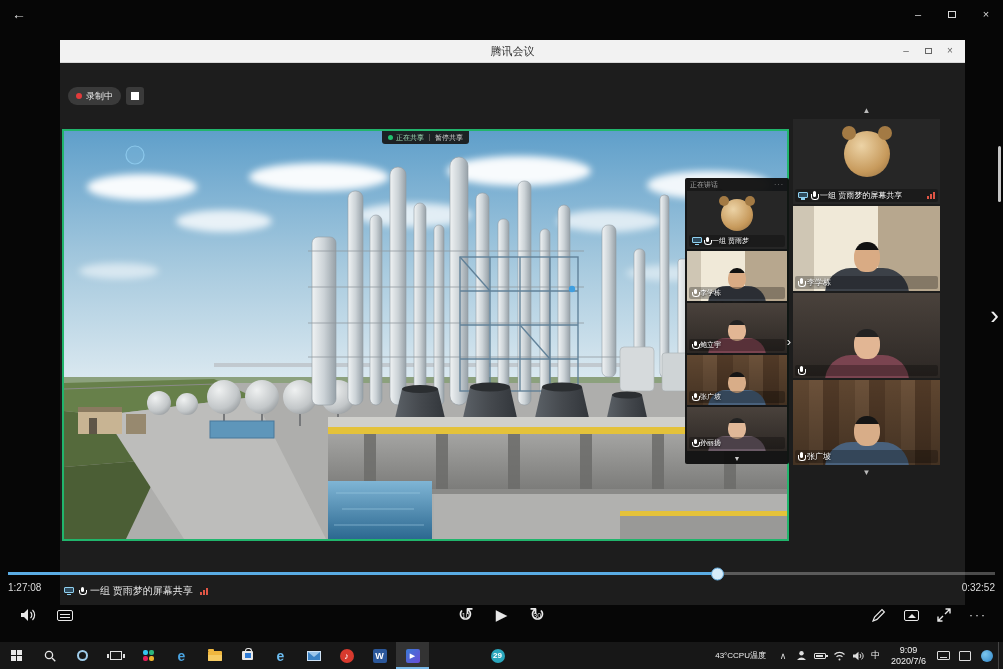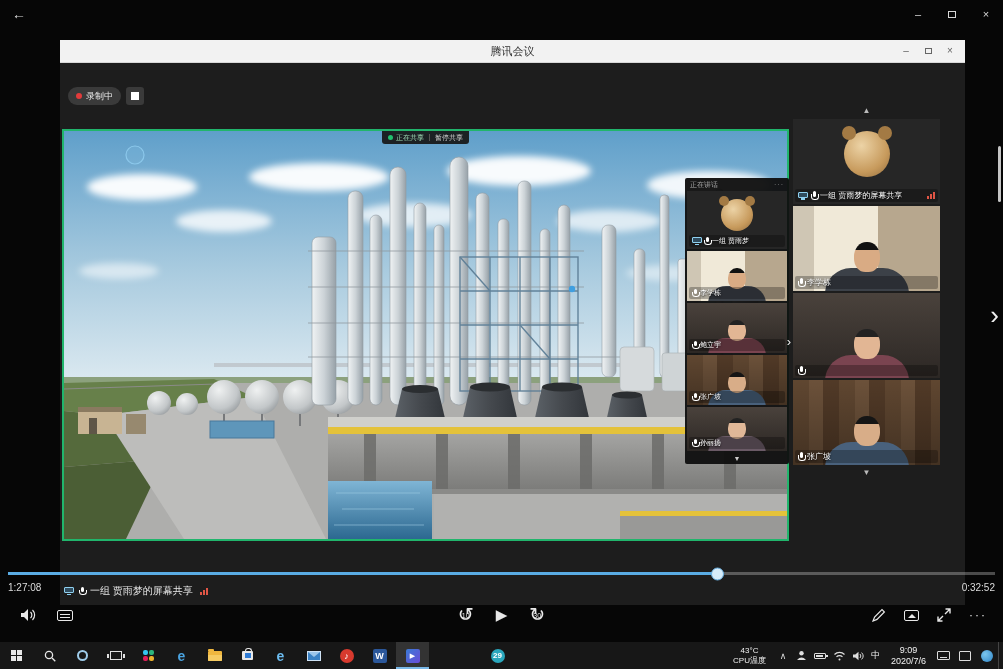--- a/index.html
+++ b/index.html
@@ -136,21 +136,21 @@
 .bag{width:11px;height:9px;background:#e8e8e8;border-radius:1px;position:relative}
 .bag::before{content:"";position:absolute;top:-3px;left:2.5px;width:5px;height:3px;border:1px solid #e8e8e8;border-bottom:none;border-radius:3px 3px 0 0}
 .bag::after{content:"";position:absolute;left:2.5px;top:2px;width:6px;height:5px;background:#2f7cd6}
 .mail{width:14px;height:10px;border:1px solid #cfe2f4;background:#3b82c4;position:relative}
 .mail::after{content:"";position:absolute;left:0;top:0;width:0;border-left:6px solid transparent;border-right:6px solid transparent;border-top:5px solid #9cc6ea}
 .netease{width:14px;height:14px;border-radius:50%;background:#d83a2e;color:#fff;font-size:9px;display:flex;align-items:center;justify-content:center}
 .word{width:14px;height:14px;border-radius:2px;background:#2b579a;color:#fff;font-size:9px;font-weight:bold;display:flex;align-items:center;justify-content:center}
 .ftv{width:14px;height:14px;border-radius:2px;background:linear-gradient(135deg,#3a7bd5,#6a4bd8);color:#fff;font-size:7px;display:flex;align-items:center;justify-content:center}
 .badge-app{width:14px;height:14px;border-radius:50%;background:#2aa7bd;color:#fff;font-size:8px;font-weight:bold;display:flex;align-items:center;justify-content:center}
 .tray{margin-left:auto;display:flex;align-items:center;height:100%}
-.cpu{display:flex;flex-direction:column;align-items:center;justify-content:center;line-height:1.15;font-size:8px;color:#f0f0f0;padding:0 7px;text-align:center}
+.cpu{display:flex;flex-direction:row;align-items:center;justify-content:center;line-height:1.15;font-size:8px;color:#f0f0f0;padding:0 7px;text-align:center}
 .tri{width:20px;text-align:center;color:#ddd;font-size:9px;cursor:pointer;flex:none}
 .batt{width:12px;height:6px;border:1px solid #ddd;border-radius:1px;position:relative;margin:0 4px;flex:none}
 .batt::before{content:"";position:absolute;right:-3px;top:1px;width:2px;height:2px;background:#ddd}
 .batt::after{content:"";position:absolute;left:1px;top:1px;bottom:1px;width:7px;background:#ddd}
 .imeth{font-size:9px;color:#eee;padding:0 4px;cursor:pointer}
 .clock{display:flex;flex-direction:column;align-items:center;justify-content:center;font-size:9px;color:#f2f2f2;line-height:1.2;padding:0 7px;text-align:center;cursor:pointer}
 .kb-ic{width:13px;height:9px;border:1px solid #ddd;border-radius:1px;position:relative;margin:0 4px;flex:none}
 .kb-ic::after{content:"";position:absolute;left:2px;right:2px;bottom:1px;height:1px;background:#ddd}
 .notif{width:12px;height:10px;border:1px solid #ddd;border-radius:1px 1px 1px 0;margin:0 5px;flex:none}
 .tray-app{width:12px;height:12px;border-radius:50%;background:radial-gradient(circle at 35% 35%,#7cc6ee,#2f86c8);margin:0 5px;flex:none}

